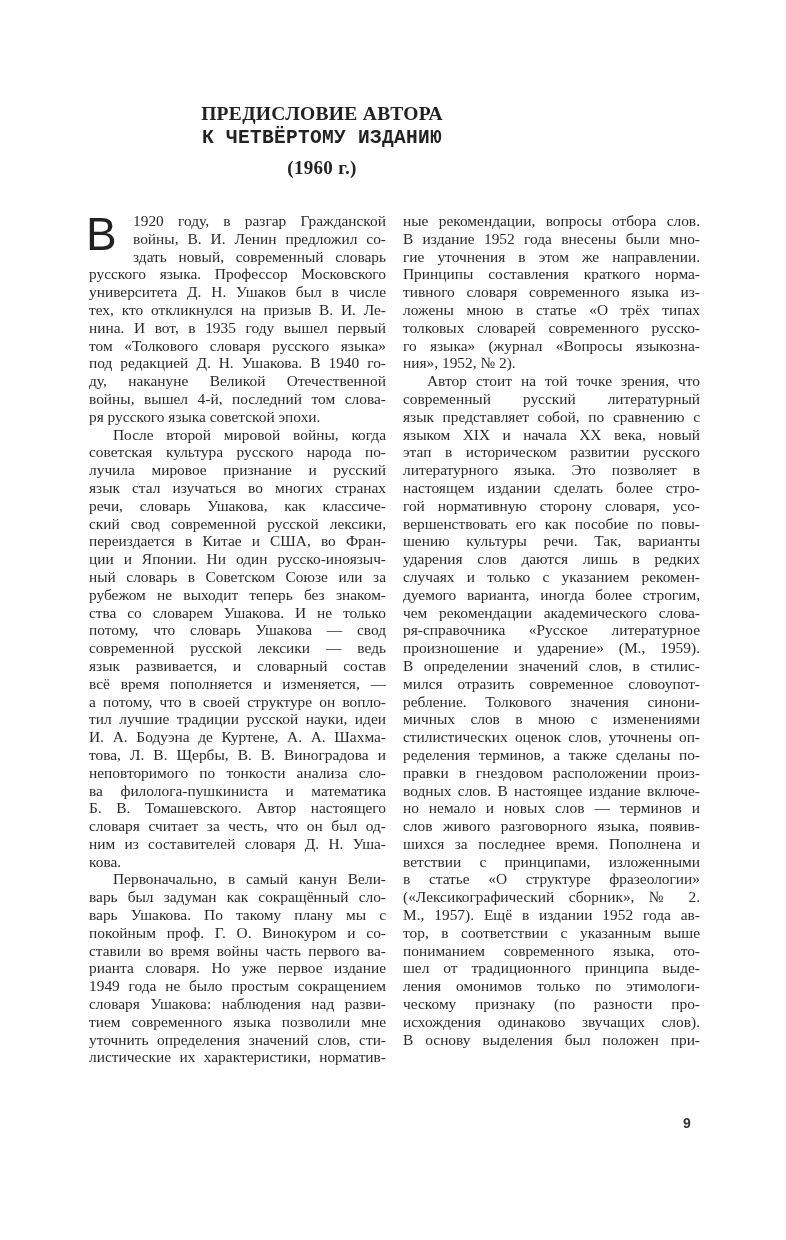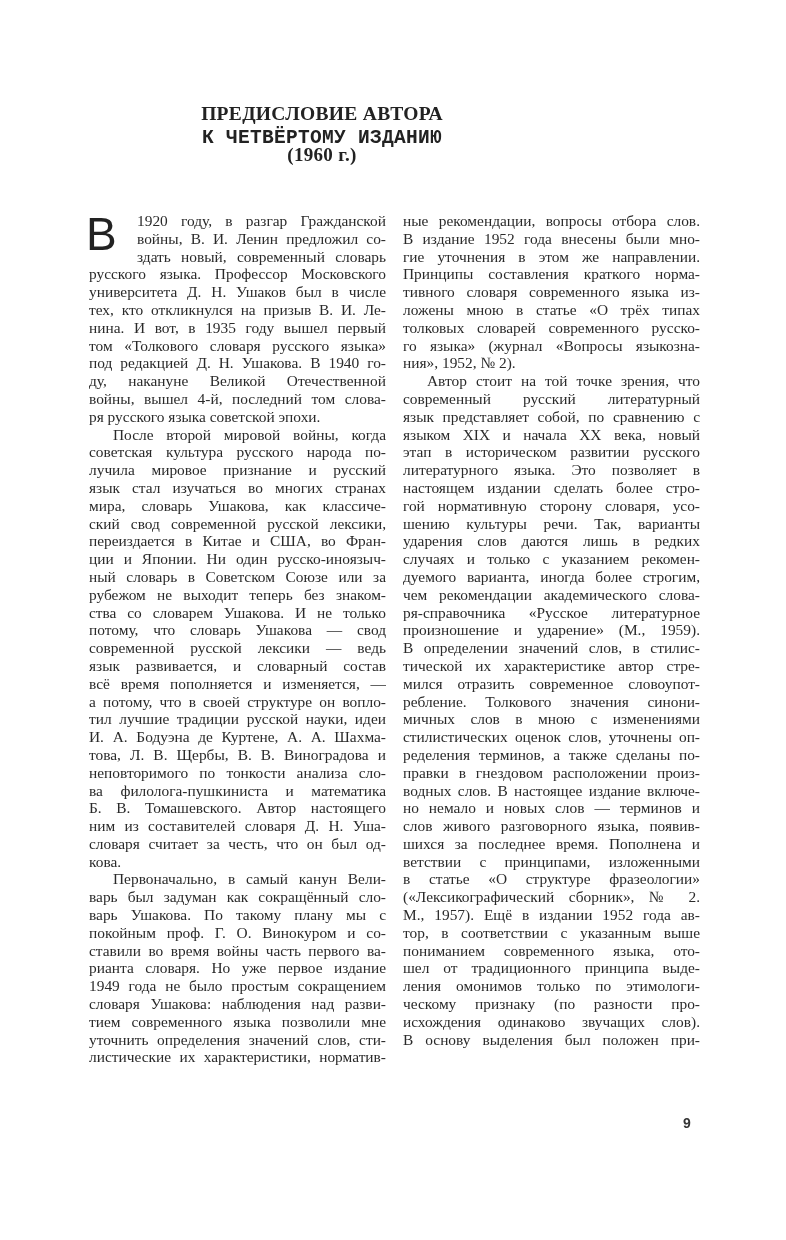--- a/index.html
+++ b/index.html
@@ -2,30 +2,30 @@
 <html><head>
 <meta charset="utf-8">
 <style>
   html, body { margin:0; padding:0; background:#ffffff; }
   body { width:786px; height:1240px; position:relative; overflow:hidden;
          font-family:"Liberation Serif", "DejaVu Serif", serif; color:#2a2a2a; }
   .title { position:absolute; left:0; width:644px; text-align:center;
            font-weight:bold; font-size:19.5px; color:#222; letter-spacing:0.3px; }
   .t1 { top:103px; }
   .t2 { top:127px;font-family:Liberation Mono, monospace; }
-  .t3 { top:144px; font-size:19px; }
+  .t3 { top:157px; font-size:19px; }
   .col { position:absolute; top:212px; width:297px; font-size:15.4px;
          line-height:17.8px; }
   .col-left { left:89px; }
   .col-right { left:403px; }
   .line { display:block; white-space:nowrap; height:17.8px;
           text-align:justify; text-align-last:justify; }
   .line.last { text-align-last:left; }
   .line.indent { padding-left:24px; }
-  .line.dc { padding-left:20px;margin-left:28px; }
+  .line.dc { padding-left:44px; }
   .dropcap { position:absolute; left:-3px; top:2px; font-family:"Liberation Sans", sans-serif;
              font-size:46px; line-height:40px; color:#222; }
   .page-number { position:absolute; left:683px; top:1115px; font-family:"Liberation Sans", sans-serif;
                  font-weight:bold; font-size:14px; color:#333; }
 </style>
 </head>
 <body>
 
 <div>
   <div class="title t1">ПРЕДИСЛОВИЕ АВТОРА</div>
@@ -43,40 +43,40 @@
       <span class="line">нина. И вот, в 1935 году вышел первый</span>
       <span class="line">том «Толкового словаря русского языка»</span>
       <span class="line">под редакцией Д. Н. Ушакова. В 1940 го-</span>
       <span class="line">ду, накануне Великой Отечественной</span>
       <span class="line">войны, вышел 4-й, последний том слова-</span>
       <span class="line last">ря русского языка советской эпохи.</span>
       <span class="line indent">После второй мировой войны, когда</span>
       <span class="line">советская культура русского народа по-</span>
       <span class="line">лучила мировое признание и русский</span>
       <span class="line">язык стал изучаться во многих странах</span>
-      <span class="line">мира, словарь Ушакова, как классиче-</span>
+      <span class="line">речи, словарь Ушакова, как классиче-</span>
       <span class="line">ский свод современной русской лексики,</span>
       <span class="line">переиздается в Китае и США, во Фран-</span>
       <span class="line">ции и Японии. Ни один русско-иноязыч-</span>
       <span class="line">ный словарь в Советском Союзе или за</span>
       <span class="line">рубежом не выходит теперь без знаком-</span>
       <span class="line">ства со словарем Ушакова. И не только</span>
       <span class="line">потому, что словарь Ушакова — свод</span>
       <span class="line">современной русской лексики — ведь</span>
       <span class="line">язык развивается, и словарный состав</span>
       <span class="line">всё время пополняется и изменяется, —</span>
       <span class="line">а потому, что в своей структуре он вопло-</span>
       <span class="line">тил лучшие традиции русской науки, идеи</span>
       <span class="line">И. А. Бодуэна де Куртене, А. А. Шахма-</span>
       <span class="line">това, Л. В. Щербы, В. В. Виноградова и</span>
       <span class="line">неповторимого по тонкости анализа сло-</span>
       <span class="line">ва филолога-пушкиниста и математика</span>
       <span class="line">Б. В. Томашевского. Автор настоящего</span>
+      <span class="line">словаря считает за честь, что он был од-</span>
       <span class="line">ним из составителей словаря Д. Н. Уша-</span>
-      <span class="line">словаря считает за честь, что он был од-</span>
       <span class="line last">кова.</span>
       <span class="line indent">Первоначально, в самый канун Вели-</span>
       <span class="line">варь был задуман как сокращённый сло-</span>
       <span class="line">варь Ушакова. По такому плану мы с</span>
       <span class="line">покойным проф. Г. О. Винокуром и со-</span>
       <span class="line">ставили во время войны часть первого ва-</span>
       <span class="line">рианта словаря. Но уже первое издание</span>
       <span class="line">1949 года не было простым сокращением</span>
       <span class="line">словаря Ушакова: наблюдения над разви-</span>
       <span class="line">тием современного языка позволили мне</span>
@@ -94,29 +94,29 @@
       <span class="line">го языка» (журнал «Вопросы языкозна-</span>
       <span class="line last">ния», 1952, № 2).</span>
       <span class="line indent">Автор стоит на той точке зрения, что</span>
       <span class="line">современный русский литературный</span>
       <span class="line">язык представляет собой, по сравнению с</span>
       <span class="line">языком XIX и начала XX века, новый</span>
       <span class="line">этап в историческом развитии русского</span>
       <span class="line">литературного языка. Это позволяет в</span>
       <span class="line">настоящем издании сделать более стро-</span>
       <span class="line">гой нормативную сторону словаря, усо-</span>
+      <span class="line">вершенствовать его как пособие по повы-</span>
       <span class="line">шению культуры речи. Так, варианты</span>
       <span class="line">ударения слов даются лишь в редких</span>
       <span class="line">случаях и только с указанием рекомен-</span>
       <span class="line">дуемого варианта, иногда более строгим,</span>
       <span class="line">чем рекомендации академического слова-</span>
       <span class="line">ря-справочника «Русское литературное</span>
       <span class="line">произношение и ударение» (М., 1959).</span>
       <span class="line">В определении значений слов, в стилис-</span>
-      <span class="line">тической их характеристике автор стре-</span>
       <span class="line">мился отразить современное словоупот-</span>
       <span class="line">ребление. Толкового значения синони-</span>
       <span class="line">мичных слов в мною с изменениями</span>
       <span class="line">стилистических оценок слов, уточнены оп-</span>
       <span class="line">ределения терминов, а также сделаны по-</span>
       <span class="line">правки в гнездовом расположении произ-</span>
       <span class="line">водных слов. В настоящее издание включе-</span>
       <span class="line">но немало и новых слов — терминов и</span>
       <span class="line">слов живого разговорного языка, появив-</span>
       <span class="line">шихся за последнее время. Пополнена и</span>

